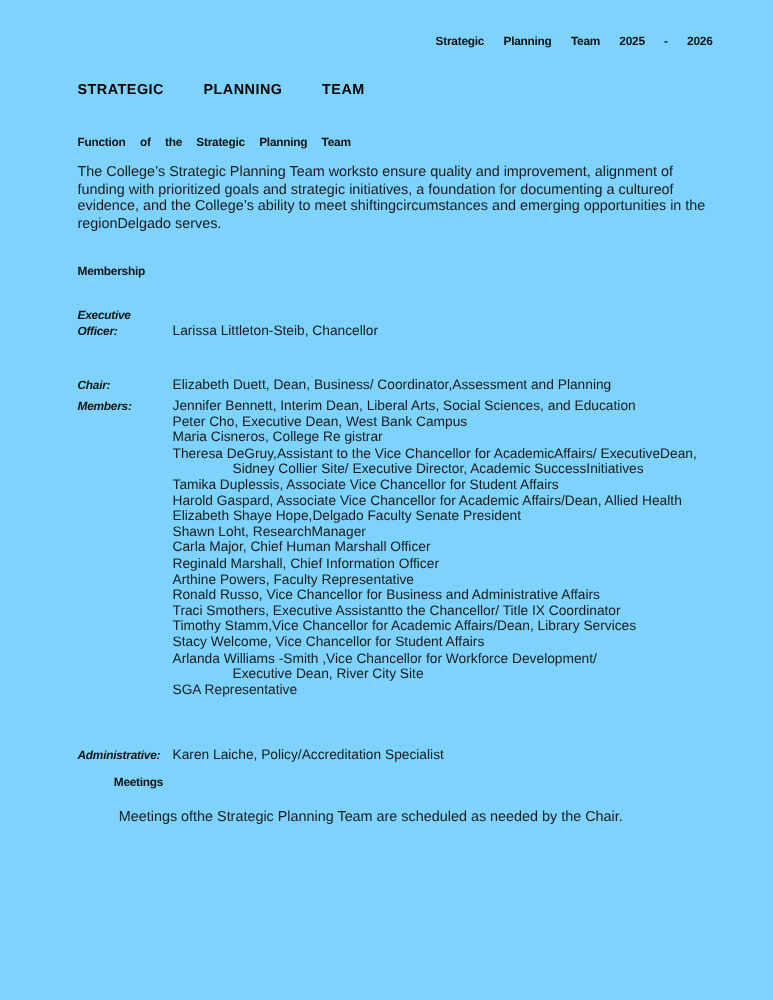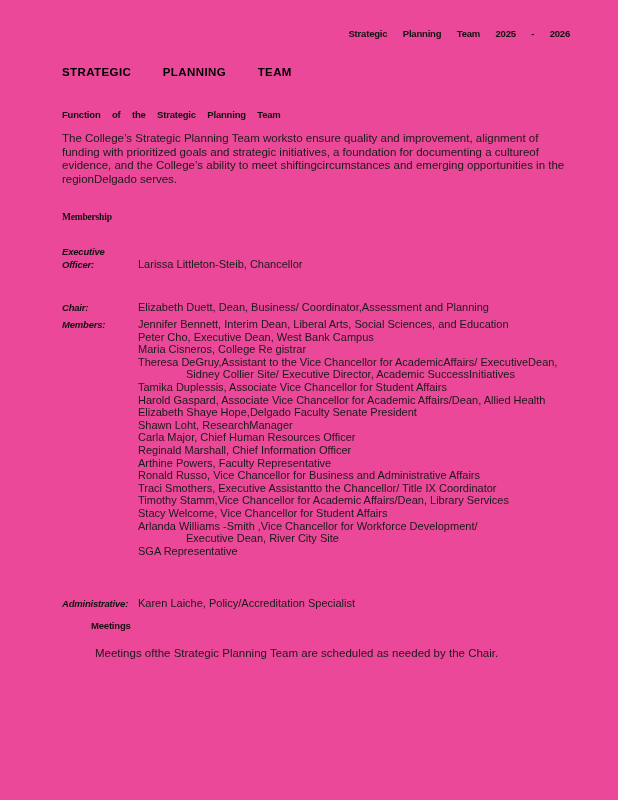--- a/index.html
+++ b/index.html
@@ -4,21 +4,21 @@
 <style>
   html, body {
     margin: 0;
     padding: 0;
     background: #ffffff;
   }
   .page {
     position: relative;
     width: 618px;
     height: 800px;
-    background: #ec4899;
+    background: #7dd3fc;
     color: #1a1a1a;
     font-family: "Liberation Sans", sans-serif;
     overflow: hidden;
     box-sizing: border-box;
     padding: 28px 50px 0 62px;
   }
   .header-right {
     position: absolute;
     top: 28px;
     right: 48px;
@@ -49,21 +49,20 @@
   }
   .body-par {
     margin: 12px 0 0 0;
     width: 507px;
     font-size: 11.5px;
     line-height: 13.5px;
     color: #1a1a1a;
   }
   .membership-heading {
     margin-top: 26px;
-    font-family: Liberation Serif, serif;
   }
   .role-row {
     display: flex;
     align-items: flex-end;
   }
   .role-row.top-align {
     align-items: flex-start;
   }
   .role-label {
     flex: 0 0 76px;
@@ -132,21 +131,21 @@
     <div class="members-list">
         <div class="member-line">Jennifer Bennett, Interim Dean, Liberal Arts, Social Sciences, and Education</div>
         <div class="member-line">Peter Cho, Executive Dean, West Bank Campus</div>
         <div class="member-line">Maria Cisneros, College Re gistrar</div>
         <div class="member-line">Theresa DeGruy,Assistant to the Vice Chancellor for AcademicAffairs/ ExecutiveDean,</div>
         <div class="member-line indent">Sidney Collier Site/ Executive Director, Academic SuccessInitiatives</div>
         <div class="member-line">Tamika Duplessis, Associate Vice Chancellor for Student Affairs</div>
         <div class="member-line">Harold Gaspard, Associate Vice Chancellor for Academic Affairs/Dean, Allied Health</div>
         <div class="member-line">Elizabeth Shaye Hope,Delgado Faculty Senate President</div>
         <div class="member-line">Shawn Loht, ResearchManager</div>
-        <div class="member-line">Carla Major, Chief Human Resources Officer</div>
+        <div class="member-line">Carla Major, Chief Human Marshall Officer</div>
         <div class="member-line">Reginald Marshall, Chief Information Officer</div>
         <div class="member-line">Arthine Powers, Faculty Representative</div>
         <div class="member-line">Ronald Russo, Vice Chancellor for Business and Administrative Affairs</div>
         <div class="member-line">Traci Smothers, Executive Assistantto the Chancellor/ Title IX Coordinator</div>
         <div class="member-line">Timothy Stamm,Vice Chancellor for Academic Affairs/Dean, Library Services</div>
         <div class="member-line">Stacy Welcome, Vice Chancellor for Student Affairs</div>
         <div class="member-line">Arlanda Williams -Smith ,Vice Chancellor for Workforce Development/</div>
         <div class="member-line indent">Executive Dean, River City Site</div>
         <div class="member-line">SGA Representative</div>
       </div>

